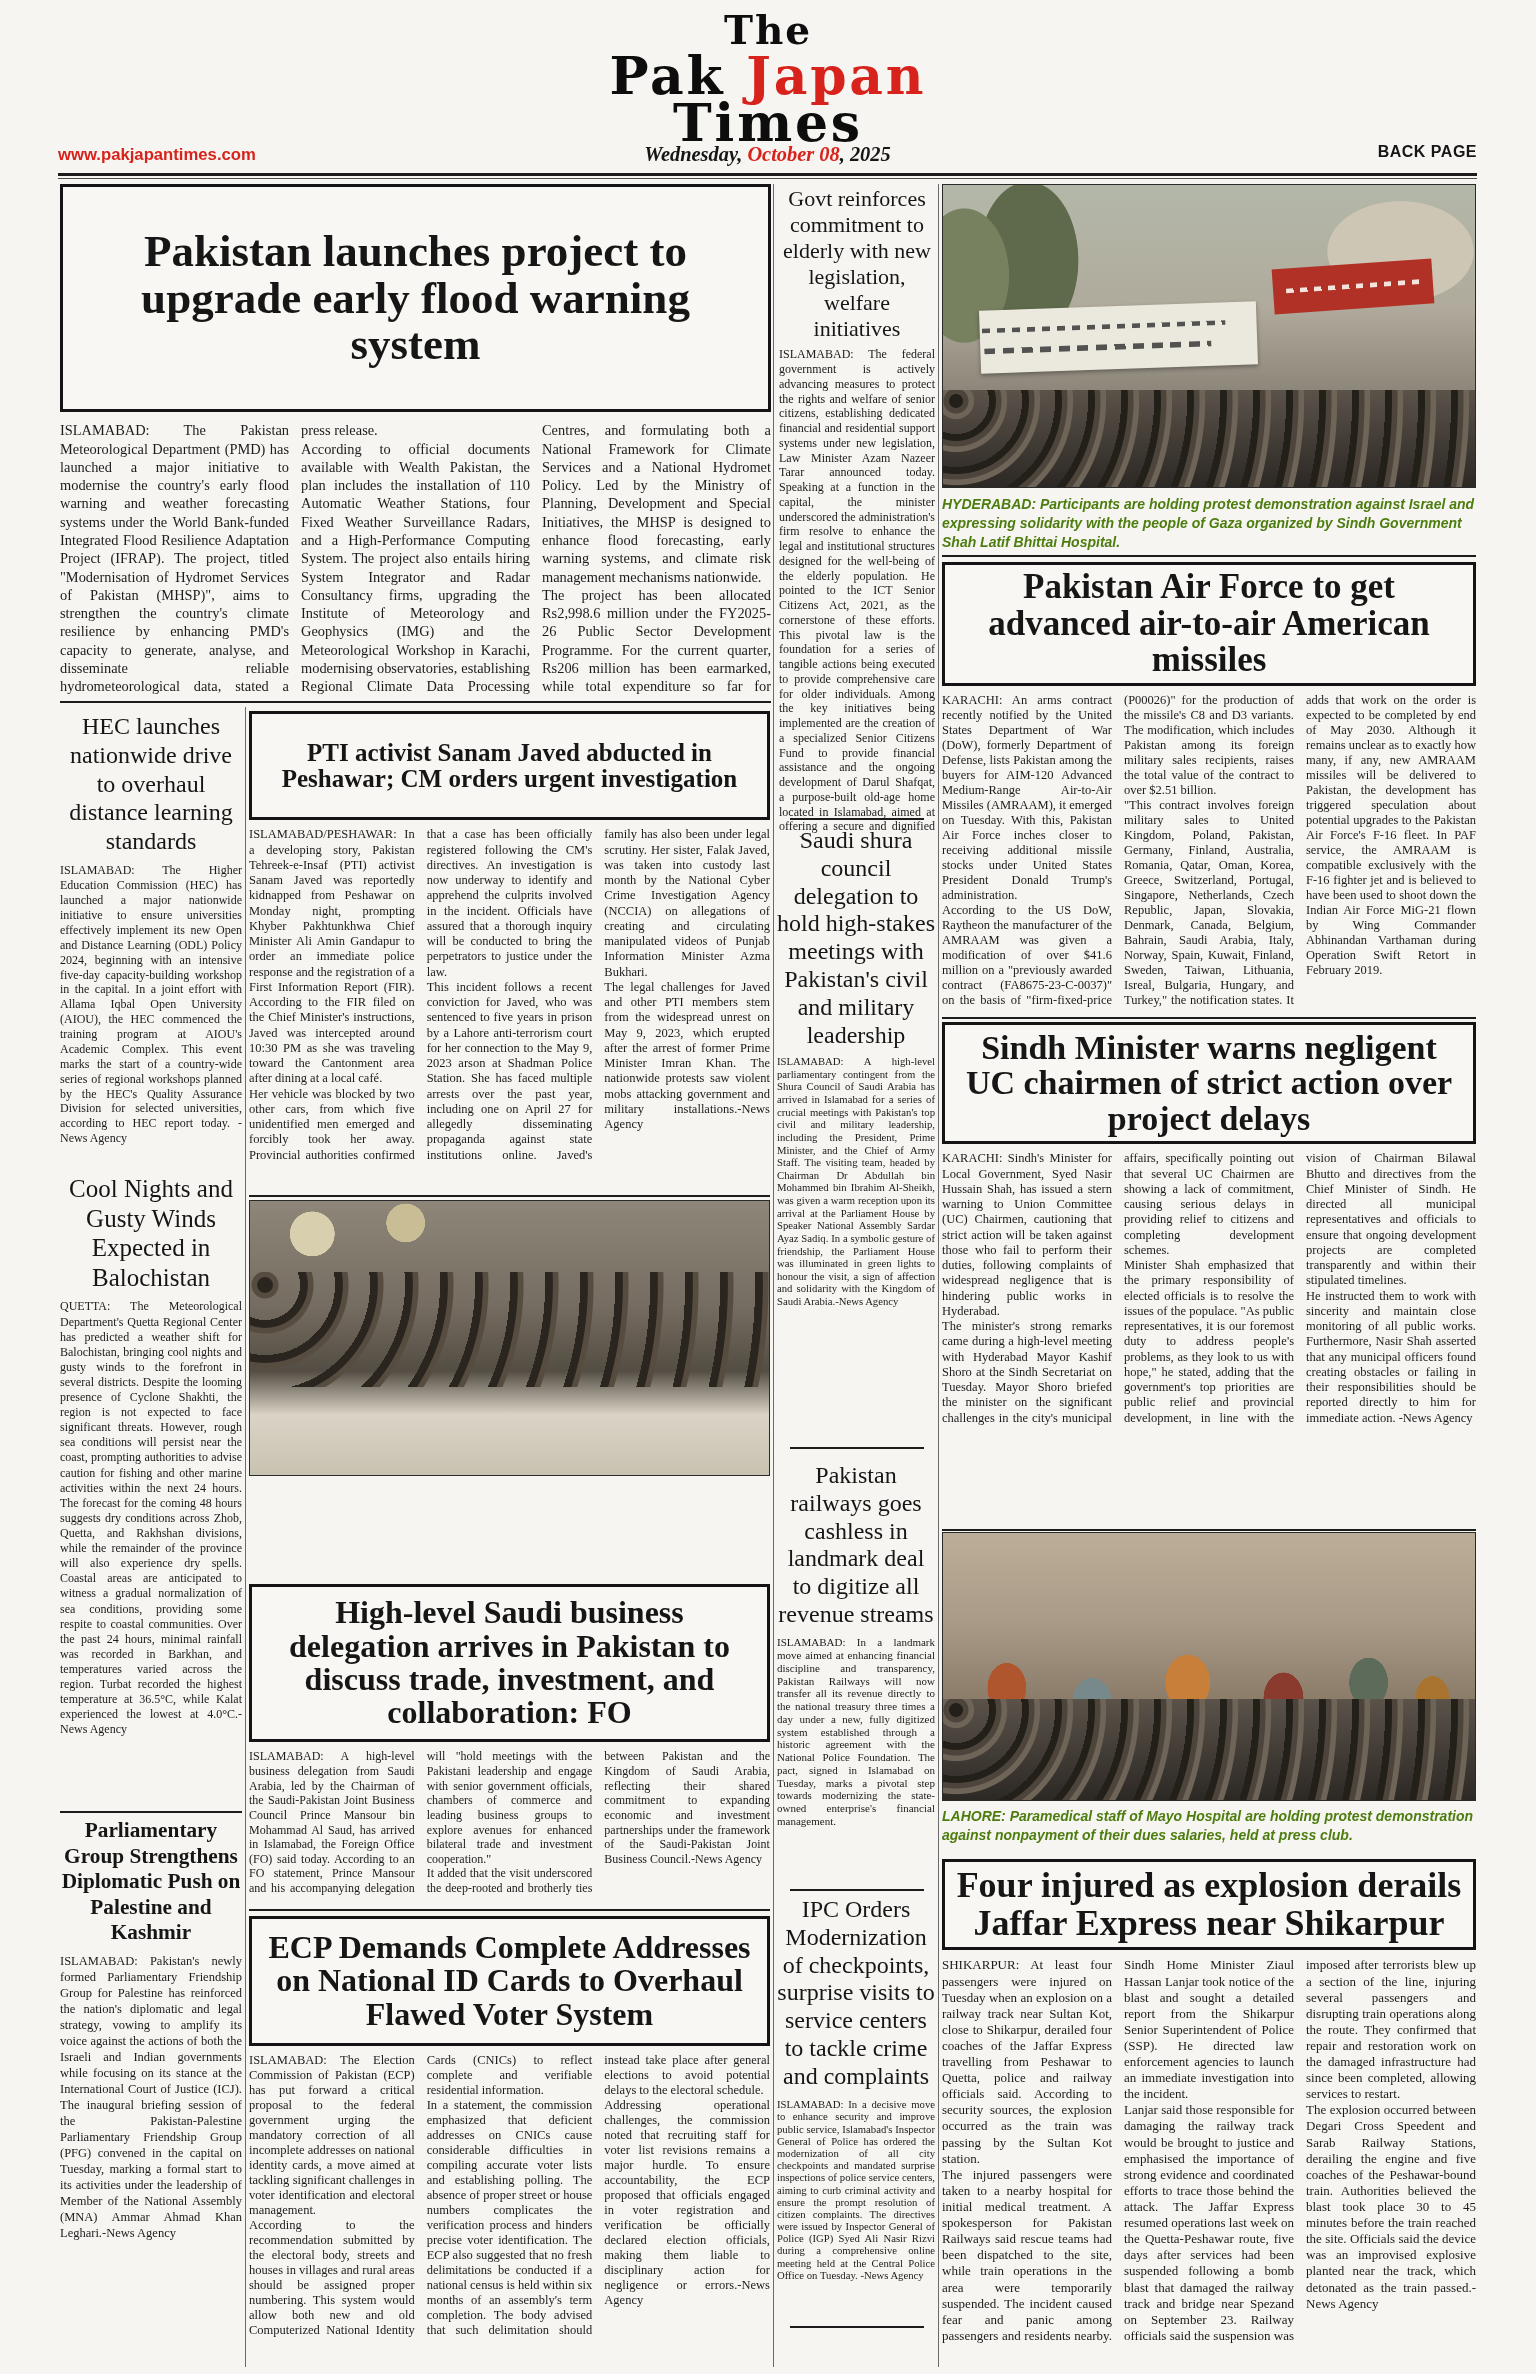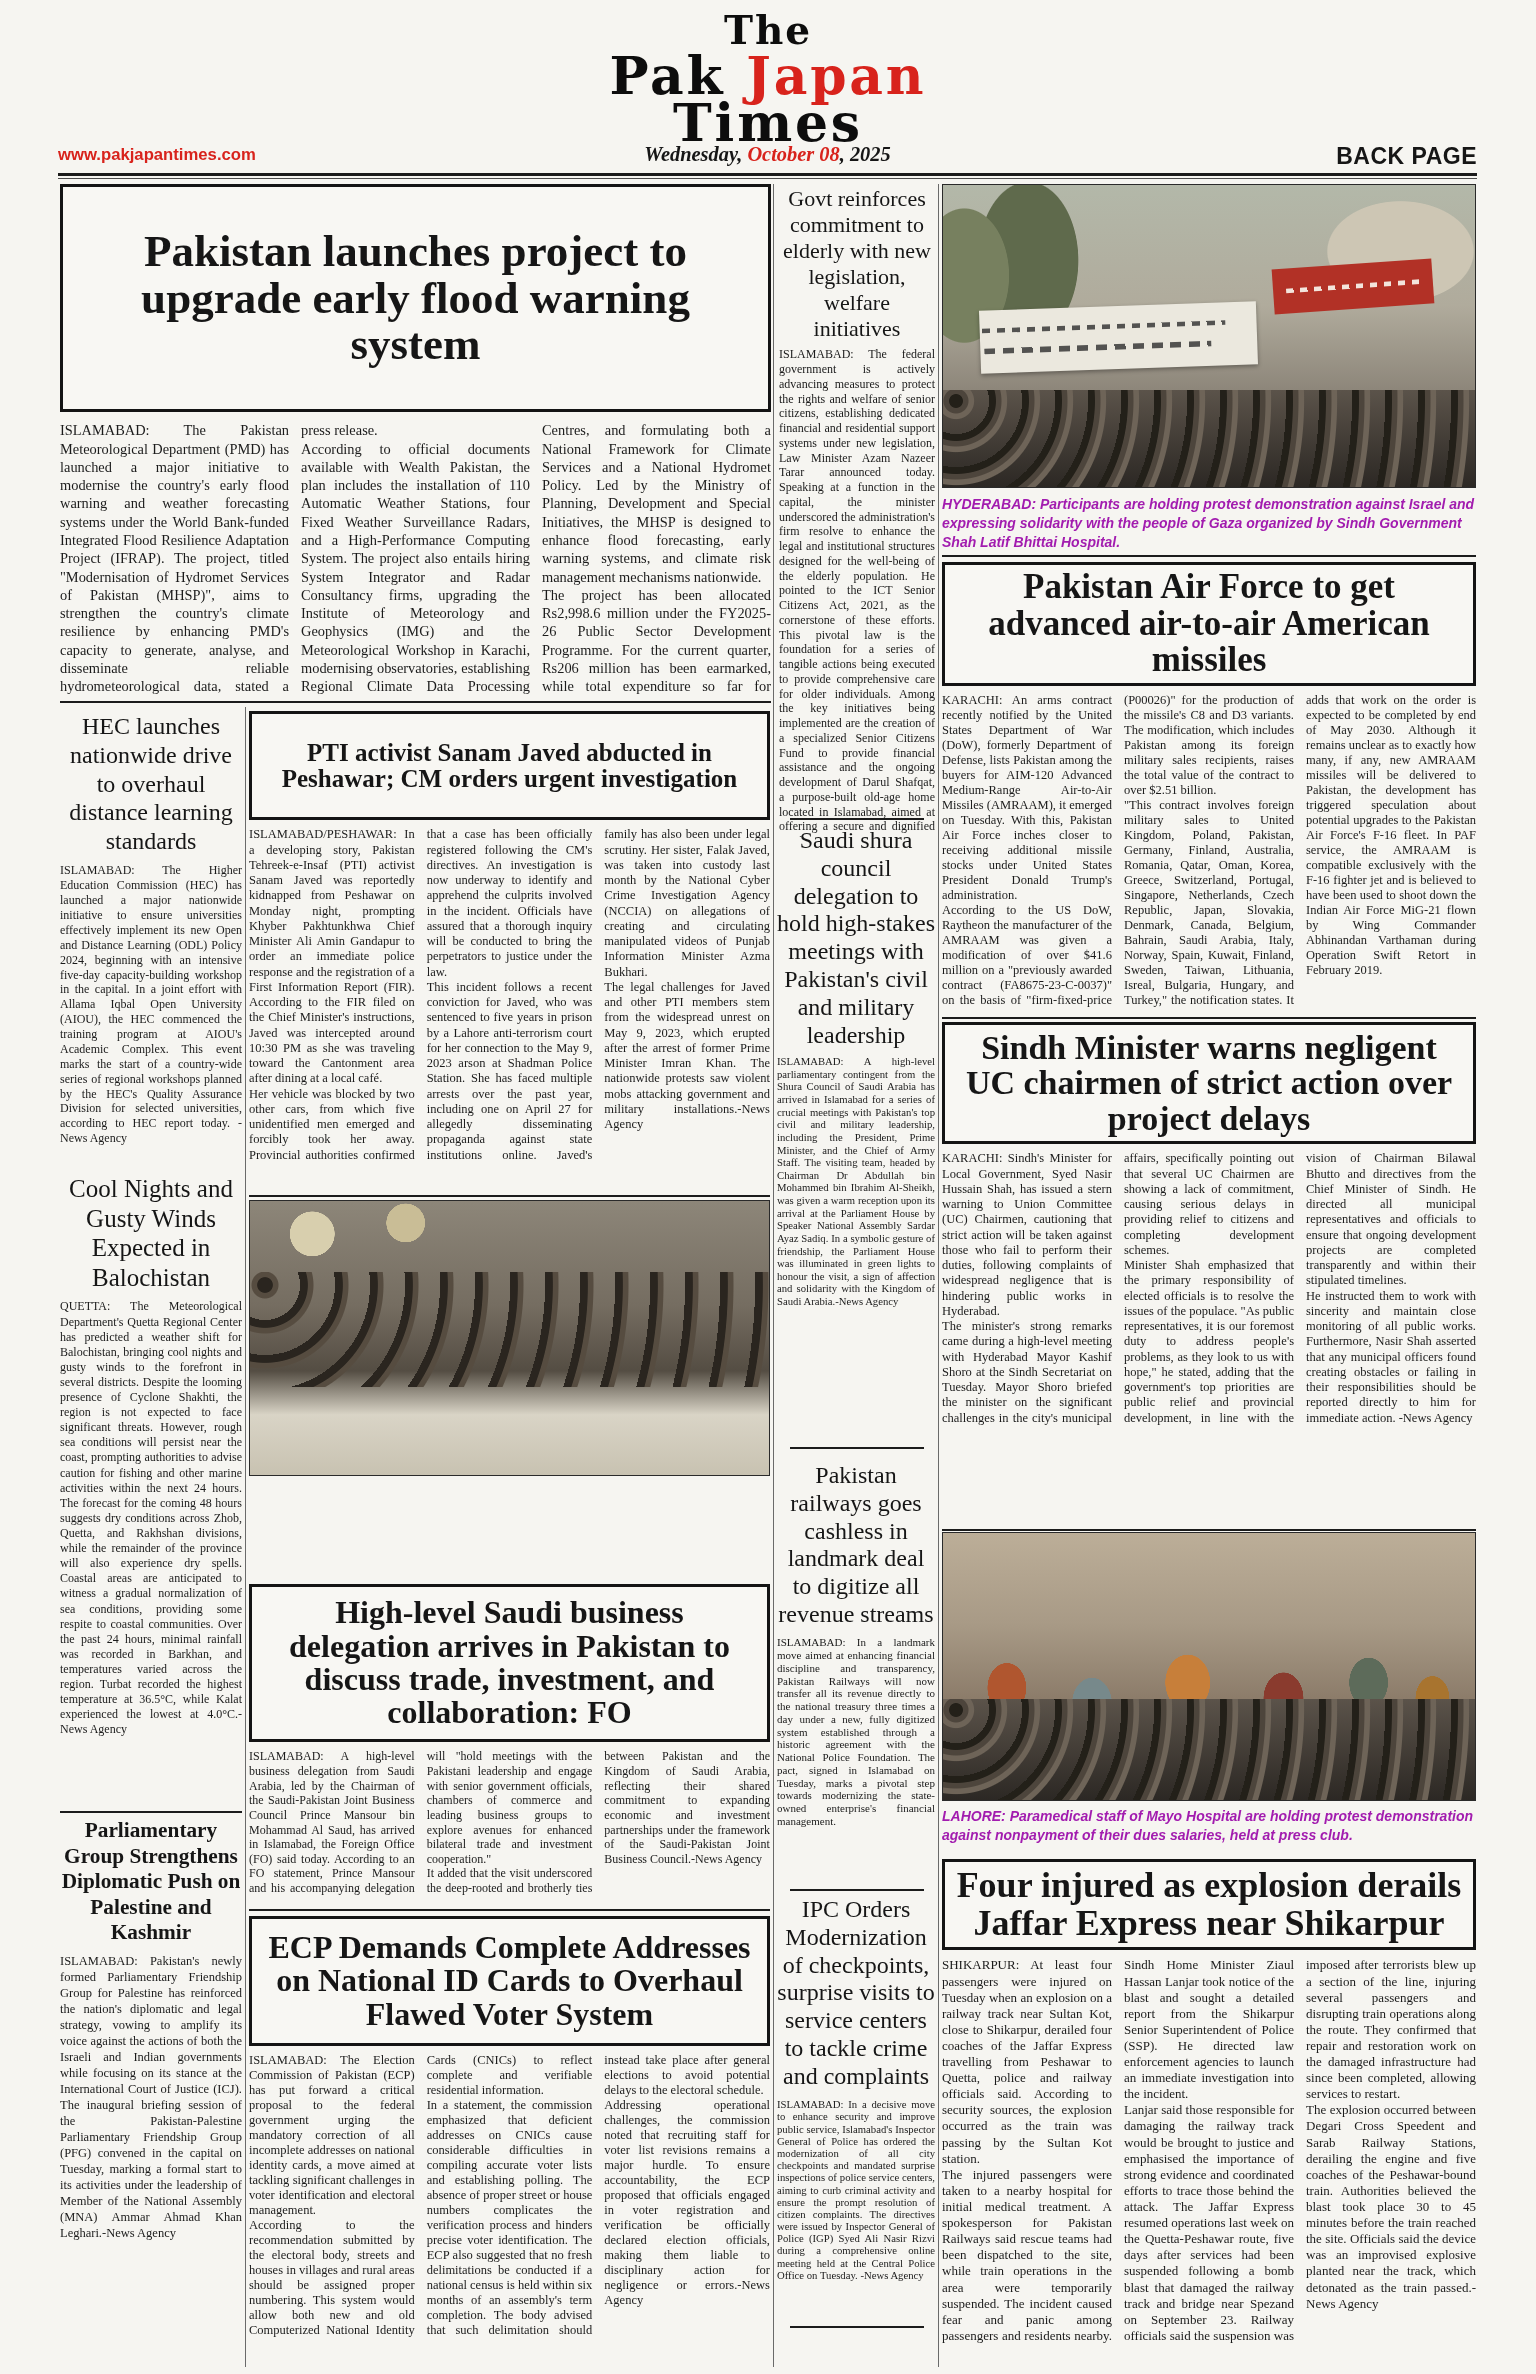--- a/index.html
+++ b/index.html
@@ -16,36 +16,36 @@
           font-family:"DejaVu Serif", serif; font-weight:bold; color:#0d0d0d; }
   .mast .t1 { font-size:39px; line-height:43px; letter-spacing:1.9px; }
   .mast .t2 { font-size:52px; line-height:48px; letter-spacing:2.8px; }
   .mast .t3 { font-size:52px; line-height:46px; letter-spacing:2.8px; }
   .infobar { left:58px; top:139px; width:1419px; height:30px; }
   .site { position:absolute; left:0; top:5.6px; font-family:"Liberation Sans",sans-serif;
           font-weight:bold; font-size:16.7px; }
   .idate { position:absolute; left:0; right:0; text-align:center; top:3.7px;
            font-style:italic; font-weight:bold; font-size:20.4px; font-family:"Liberation Serif",serif; }
   .backpage { position:absolute; right:0; top:3.7px; font-family:"Liberation Sans",sans-serif;
-              font-weight:bold; font-size:23px; letter-spacing:0.5px; }
+              font-weight:bold; font-size:16px; letter-spacing:0.5px; }
   .hr  { background:#1c1c1c; height:1.9px; }
   .hr3 { background:#1c1c1c; height:2.8px; }
   .hr1 { background:#4c4c4c; height:0.9px; }
   .vr  { background:#6a6a6a; width:0.9px; }
   
   .hbox { border:3.7px solid #141414; display:flex; align-items:center; justify-content:flex-end;
           text-align:center; background:#f8f7f3; }
   .hbox h1 { font-weight:bold; line-height:1.04; padding:3.7px 9.3px; }
   .nh { text-align:center; font-weight:normal; }
   
   .bodytxt { text-align:justify; white-space:pre-line; overflow:hidden; color:#1b1b1b; }
   .c3 { column-count:3; column-gap:12px; }
   
   .caption { font-family:"Liberation Sans",sans-serif; font-weight:bold; font-style:italic;
-             font-size:14px; line-height:1.35; color:#a21caf; }
+             font-size:14px; line-height:1.35; color:#4d7c0f; }
   
   .photo { border:1.9px solid #2a2a2a; overflow:hidden; }
   .ph1 { background:
       radial-gradient(121px 83px at 86% 22%, #cdc6b4 0 60%, transparent 61%),
       radial-gradient(74px 111px at 4% 30%, #77805f 0 60%, transparent 61%),
       radial-gradient(83px 130px at 16% 25%, #5f6a4c 0 60%, transparent 61%),
       linear-gradient(180deg,#b3b8a9 0%,#b0ab9c 40%,#8d867a 68%,#4e4944 100%); }
   .ph1-bw { position:absolute; left:7%; top:40%; width:52%; height:21%;
       background:#ebe8de; transform:rotate(-2deg); box-shadow:0 1.9px 4.6px rgba(0,0,0,.35);
       background-image:

